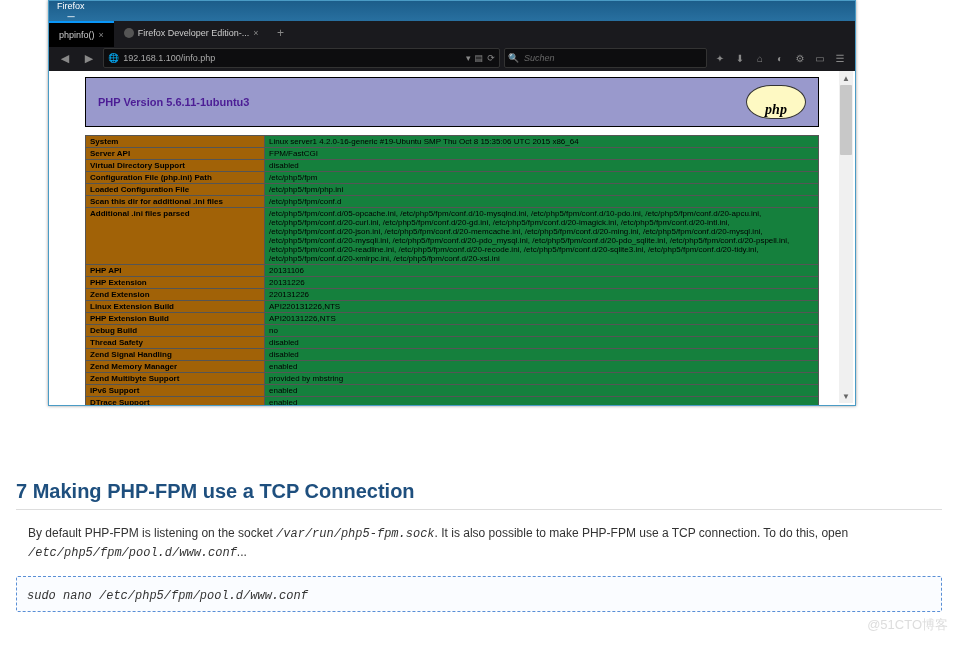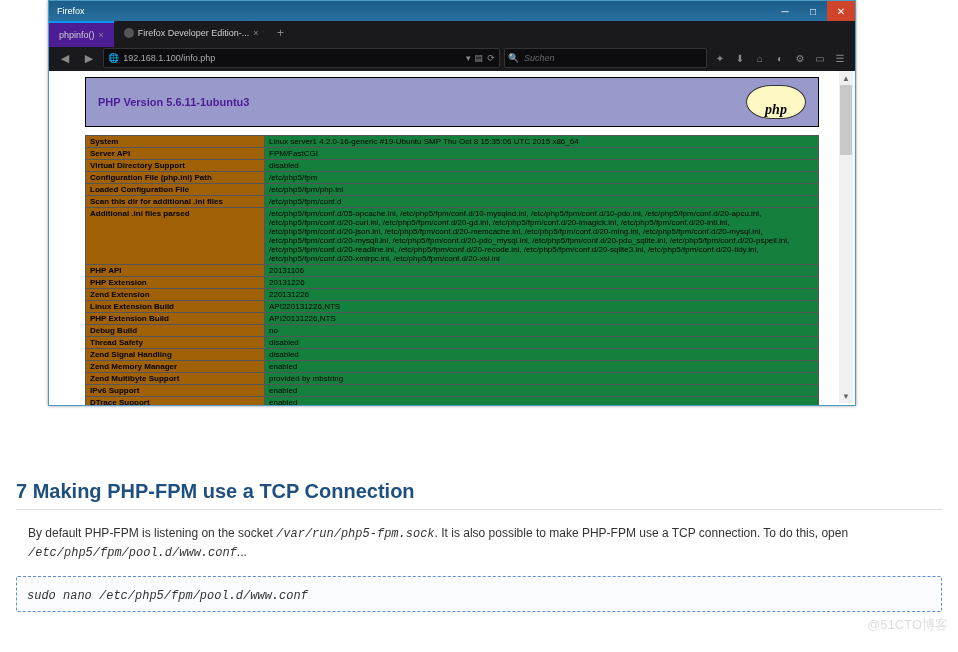--- a/index.html
+++ b/index.html
@@ -1,24 +1,24 @@
 <!DOCTYPE html>
 <html><head>
 <meta charset="utf-8">
 <style>
 body { margin: 0; font-family: Arial, sans-serif; background: #fff; }
 .page { width: 958px; height: 652px; position: relative; }
 .window { position: absolute; top: 0; left: 48px; width: 806px; height: 404px; border: 1px solid #4a9bc5; box-shadow: 0 0 3px #999; background: #fff; }
-.titlebar { height: 20px; background: linear-gradient(to bottom, #1c5d8a, #2870a0); display: flex; align-items: center; padding: 0 0 0 8px; color: #fff; font-size: 9px; }
+.titlebar { height: 20px; background: linear-gradient(to bottom, #1c5d8a, #2870a0); display: flex; padding: 0 0 0 8px; color: #fff; font-size: 9px; flex-direction: column; }
 .titlebar-title { flex: 1; }
 .win-btn { width: 28px; height: 20px; display: flex; align-items: center; justify-content: center; color: #fff; font-size: 10px; }
 .win-close { background: #d0442a; }
 .tabbar { height: 24px; background: #1a1a1e; display: flex; }
 .tab { height: 24px; padding: 0 10px; display: flex; align-items: center; font-size: 9px; color: #ccc; gap: 4px; }
-.tab.active { background: #4c1d95; border-top: 2px solid #0996f8; }
+.tab.active { background: #000000; border-top: 2px solid #0996f8; }
 .tab-icon { width: 10px; height: 10px; border-radius: 50%; background: #555; display: inline-block; }
 .newtab { width: 24px; display: flex; align-items: center; justify-content: center; color: #888; font-size: 12px; }
 .navbar { height: 26px; background: #1a1a1e; display: flex; align-items: center; padding: 0 6px; gap: 4px; border-bottom: 1px solid #333; }
 .nav-btn { width: 20px; height: 20px; display: flex; align-items: center; justify-content: center; color: #888; font-size: 11px; }
 .urlbar { flex: 2; height: 18px; background: #0d0d0f; border: 1px solid #333; border-radius: 2px; display: flex; align-items: center; padding: 0 4px; gap: 4px; }
 .url-globe { color: #888; font-size: 9px; }
 .url-text { color: #aaa; font-size: 9px; flex: 1; }
 .url-action { color: #888; font-size: 9px; }
 .searchbar { flex: 1; height: 18px; background: #0d0d0f; border: 1px solid #333; border-radius: 2px; display: flex; align-items: center; padding: 0 4px; gap: 4px; }
 .search-icon { color: #888; font-size: 9px; }

